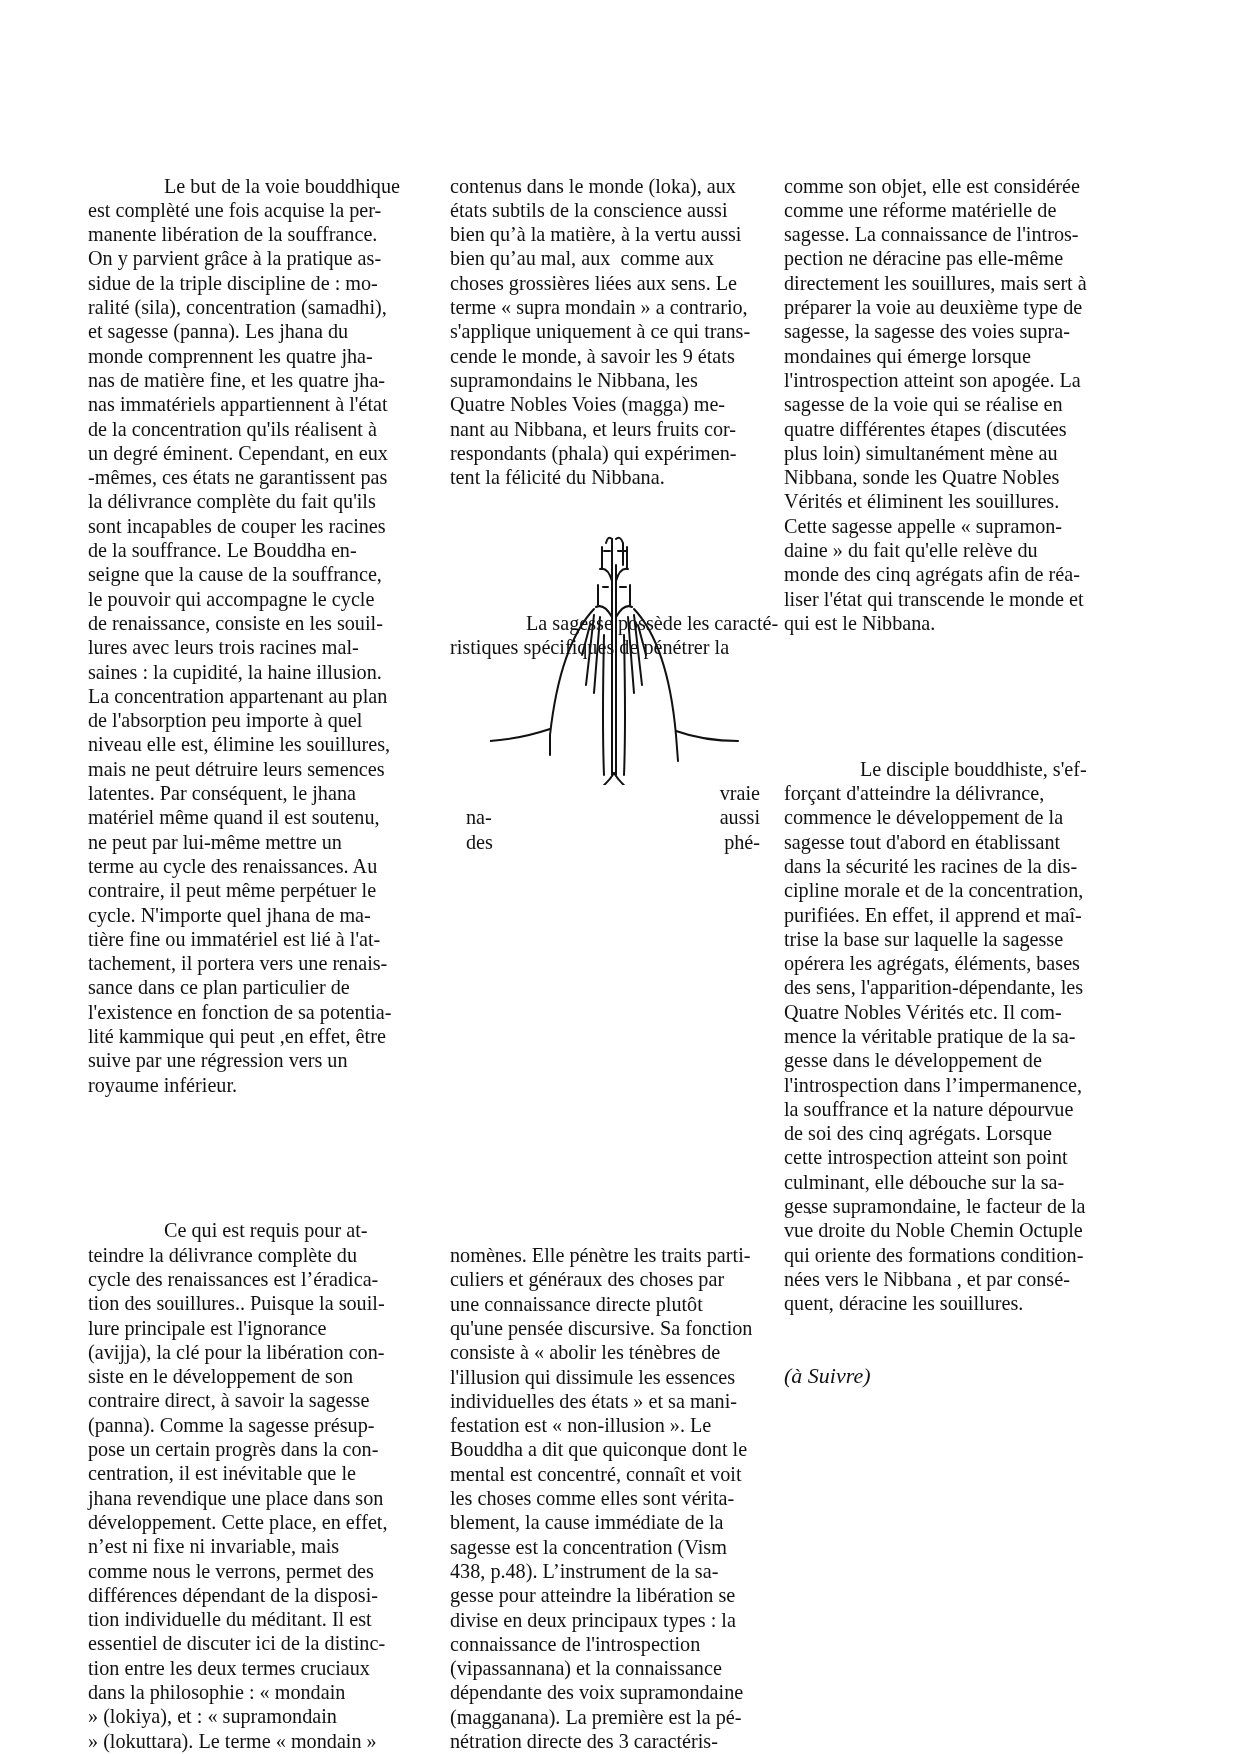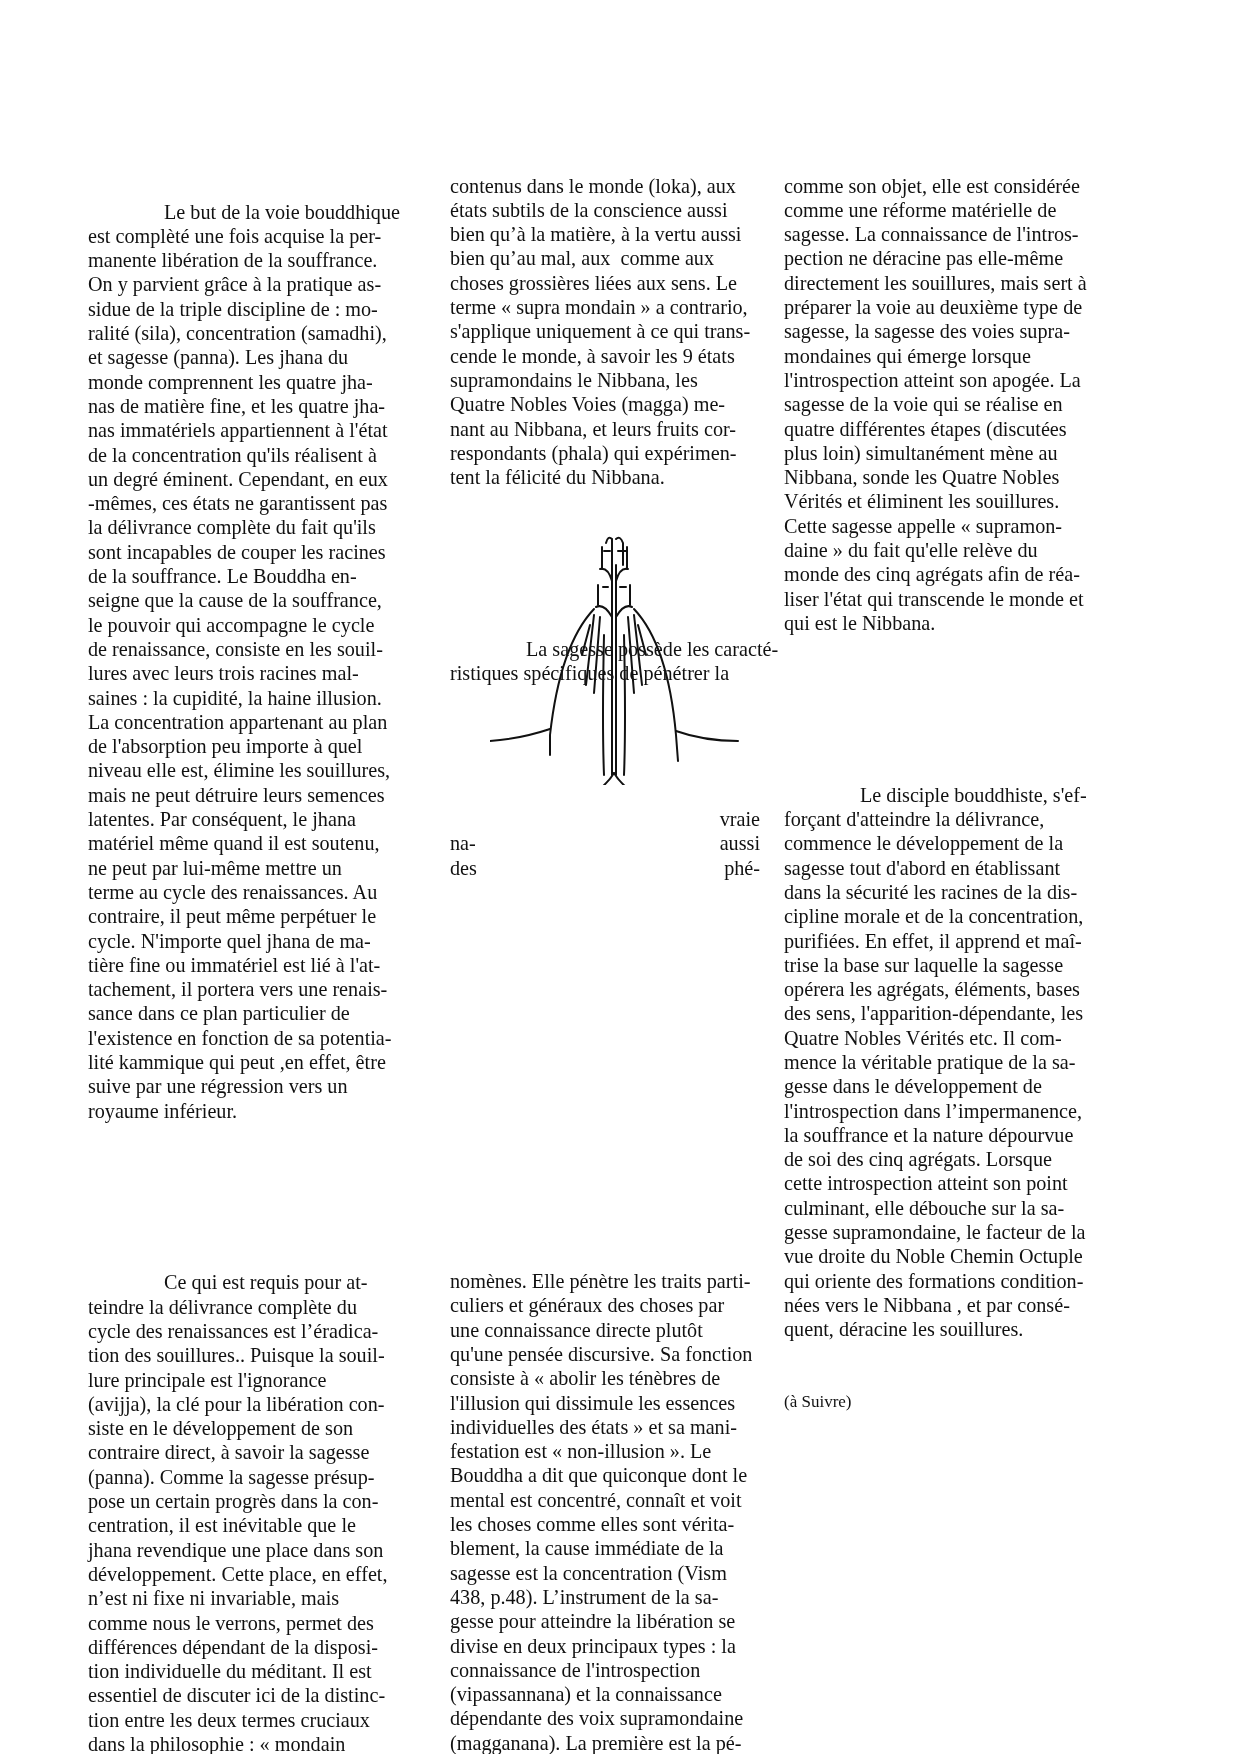--- a/index.html
+++ b/index.html
@@ -7,28 +7,28 @@
   .page { position: absolute; left: 0; top: 0; width: 1240px; height: 1754px; background: #fff; }
   .col {
     position: absolute;
     font-family: "Liberation Serif", "DejaVu Serif", serif;
     font-size: 20.2px;
     line-height: 24.3px;
     color: #111;
     white-space: pre;
   }
   .col .line { display: block; height: 24.3px; }
-  .col .line.indent { padding-left: 76px; margin-top: 26px; }
+  .col .line.indent { padding-left: 76px; }
   .col .gap { display: block; height: 24.3px; }
   .col-left  { left: 88px;  top: 125px; width: 310px; }
   .col-mid   { left: 450px; top: 125px; width: 310px; }
   .col-right { left: 784px; top: 125px; width: 320px; }
-  .italic { font-size: 17px; }
+  .italic { font-style: italic; font-size: 22px; }
   .wrap-row { position: relative; display: block; height: 24.3px; text-align: center; }
-  .wrap-row .l { position: absolute; left: 0; }
+  .wrap-row .l { position: absolute; left: 16px; }
   .wrap-row .r { position: absolute; right: 0; }
   .figure { position: absolute; left: 490px; top: 525px; width: 250px; height: 260px; }
   .dot { position: absolute; left: 808px; top: 1198px; font-family: "Liberation Serif", serif; font-size: 18px; }
 </style>
 </head>
 <body>
 
 <div class="page">
 
   <div class="col col-left">

